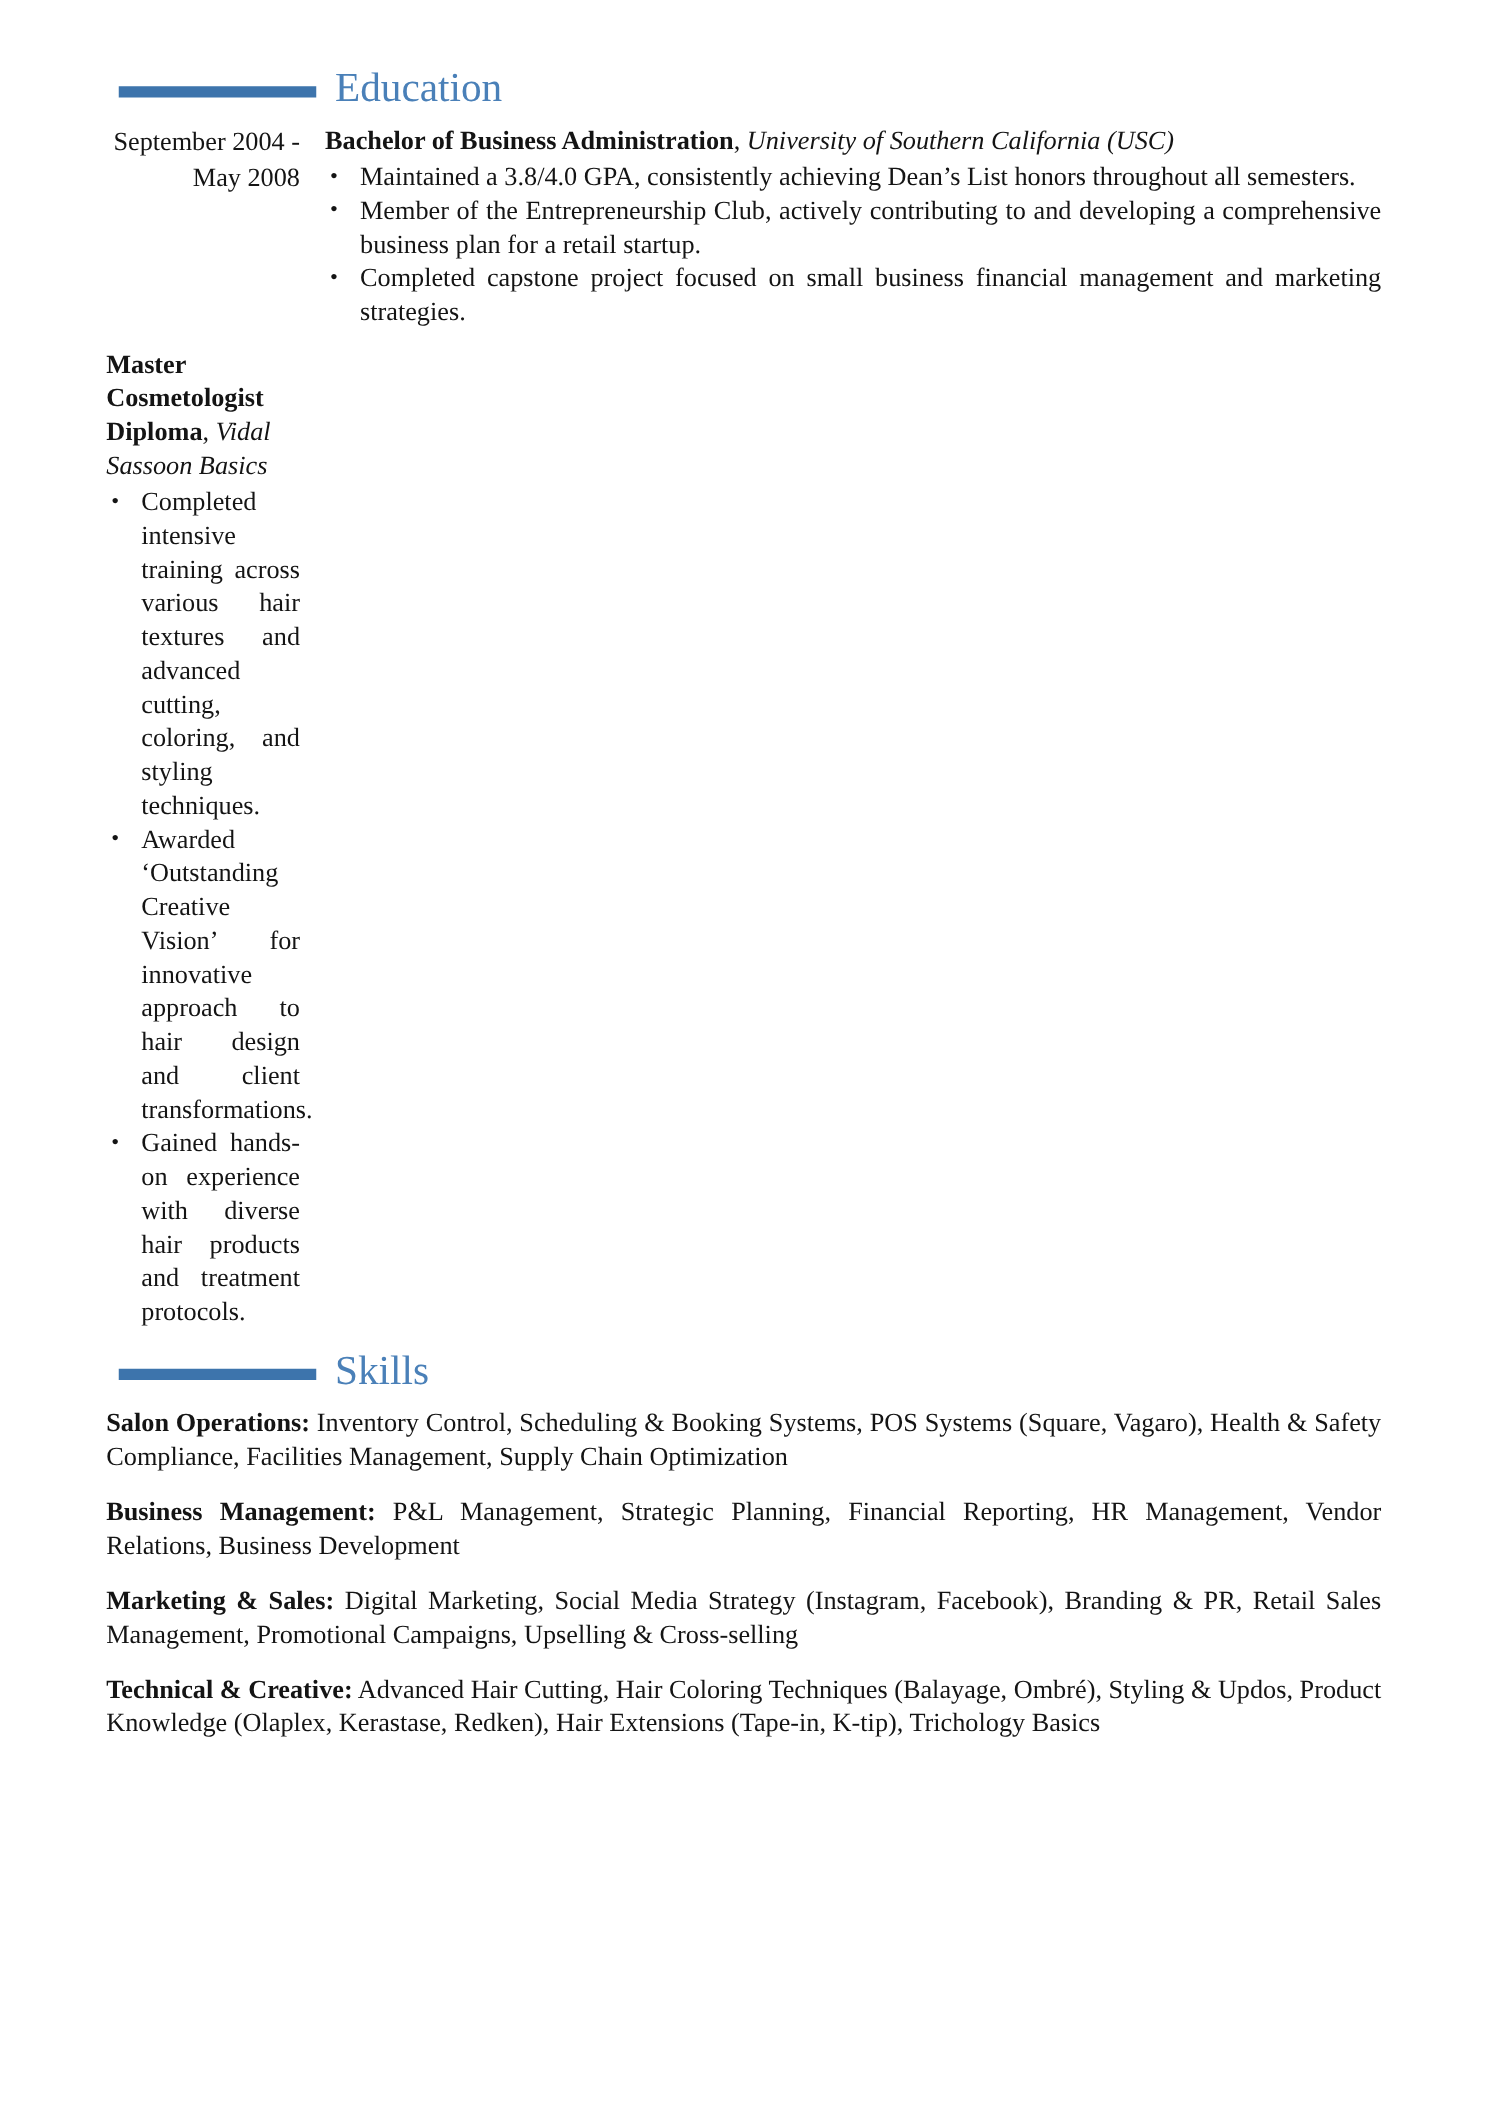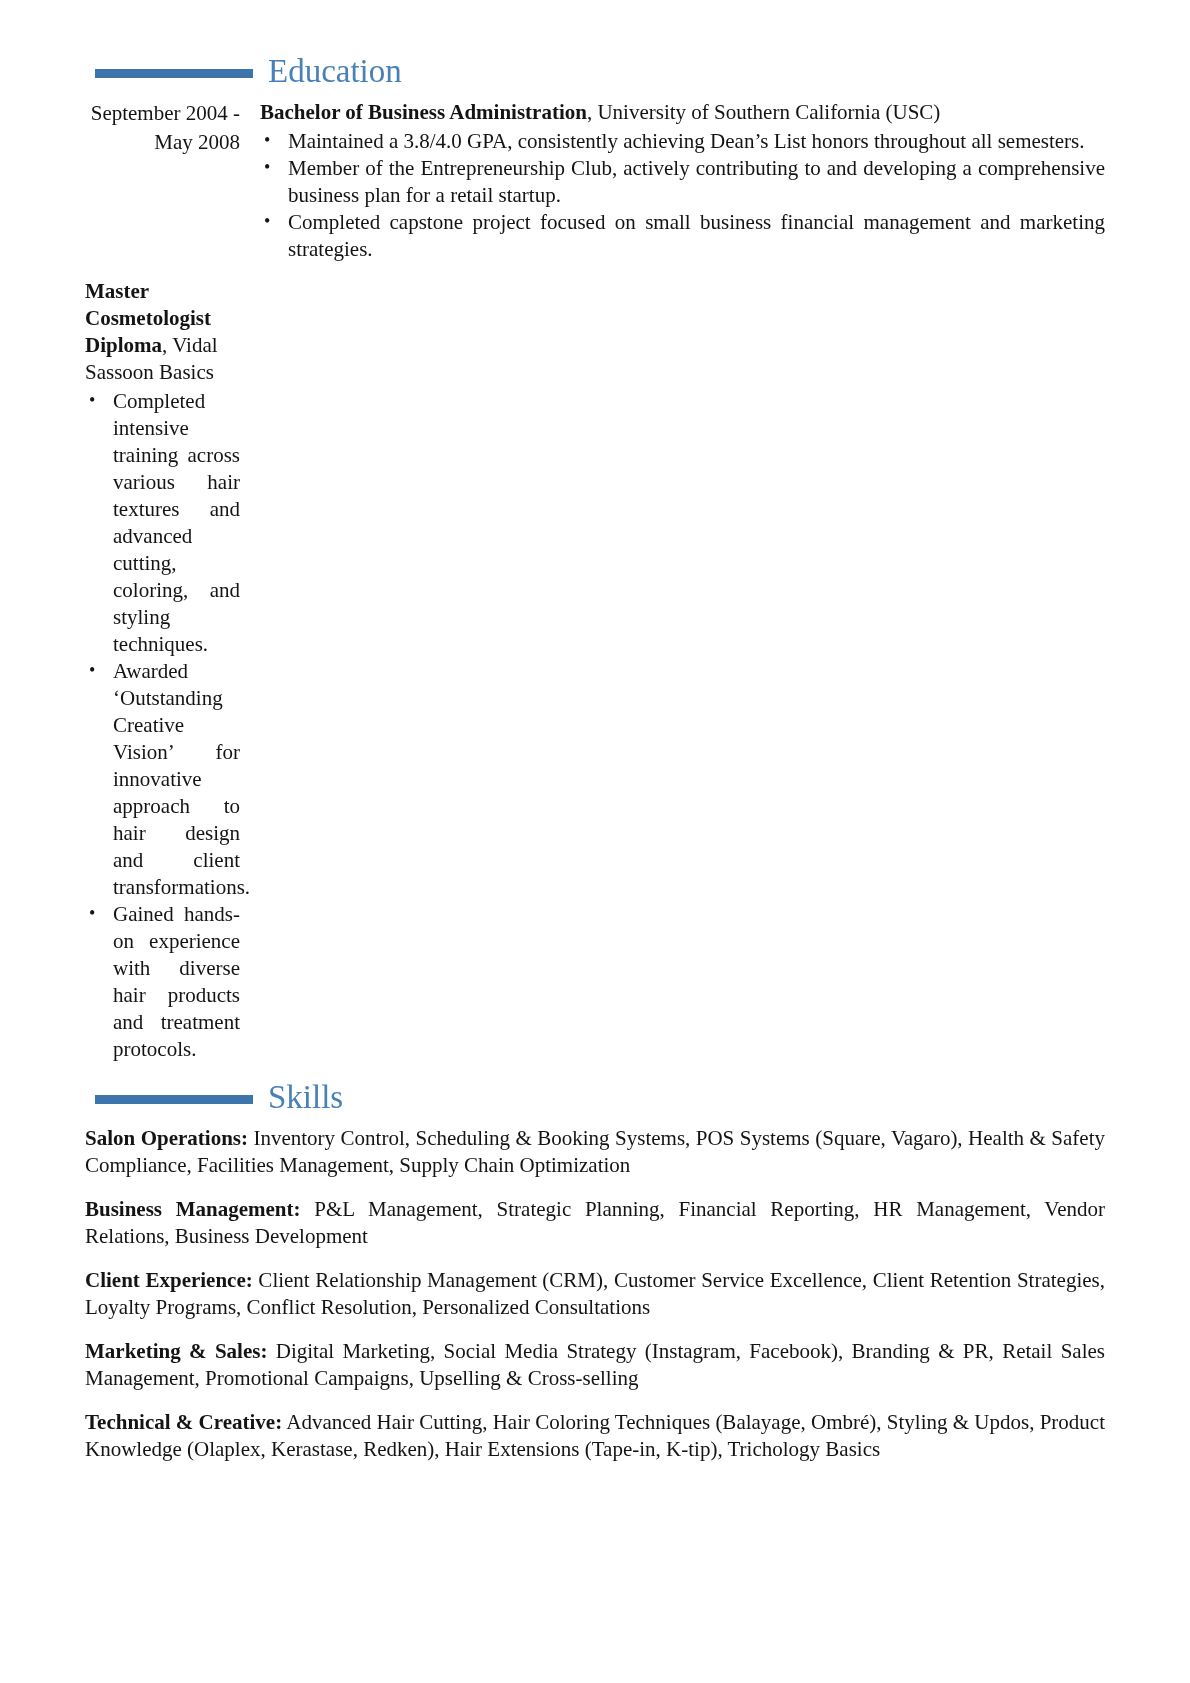--- a/index.html
+++ b/index.html
@@ -56,21 +56,21 @@
   }
   .entry-date {
     text-align: right;
     line-height: 29px;
   }
   .entry-title {
     margin-bottom: 2px;
   }
   .degree { font-weight: bold; }
   .title-sep { white-space: pre; }
-  .institution { }
+  .institution { font-style: italic; }
 
   ul.bullets {
     margin: 0;
     padding: 0;
     list-style: none;
     text-align: justify;
   }
   ul.bullets li {
     position: relative;
     padding-left: 28px;
@@ -127,19 +127,18 @@
 
   <div class="section">
     <div class="section-header">
       <div class="section-rule" style="background: rgb(61, 116, 172);"></div>
       <div class="section-title" style="color: rgb(74, 128, 184);">Skills</div>
     </div>
 
     <div class="skills-body">
       <p class="skill-para"><span class="skill-label">Salon Operations:</span><span> Inventory Control, Scheduling &amp; Booking Systems, POS Systems (Square, Vagaro), Health &amp; Safety Compliance, Facilities Management, Supply Chain Optimization</span></p>
       <p class="skill-para"><span class="skill-label">Business Management:</span><span> P&amp;L Management, Strategic Planning, Financial Reporting, HR Management, Vendor Relations, Business Development</span></p>
-      <p class="skill-para"><span class="skill-label">Client Experience:</span><span> Client Relationship Management (CRM), Customer Service Excellence, Client Retention Strategies, Loyalty Programs, Conflict Resolution, Personalized Consultations</span></p>
       <p class="skill-para"><span class="skill-label">Marketing &amp; Sales:</span><span> Digital Marketing, Social Media Strategy (Instagram, Facebook), Branding &amp; PR, Retail Sales Management, Promotional Campaigns, Upselling &amp; Cross-selling</span></p>
       <p class="skill-para"><span class="skill-label">Technical &amp; Creative:</span><span> Advanced Hair Cutting, Hair Coloring Techniques (Balayage, Ombré), Styling &amp; Updos, Product Knowledge (Olaplex, Kerastase, Redken), Hair Extensions (Tape-in, K-tip), Trichology Basics</span></p>
     </div>
   </div>
 
 </div>
 
 </body></html>

